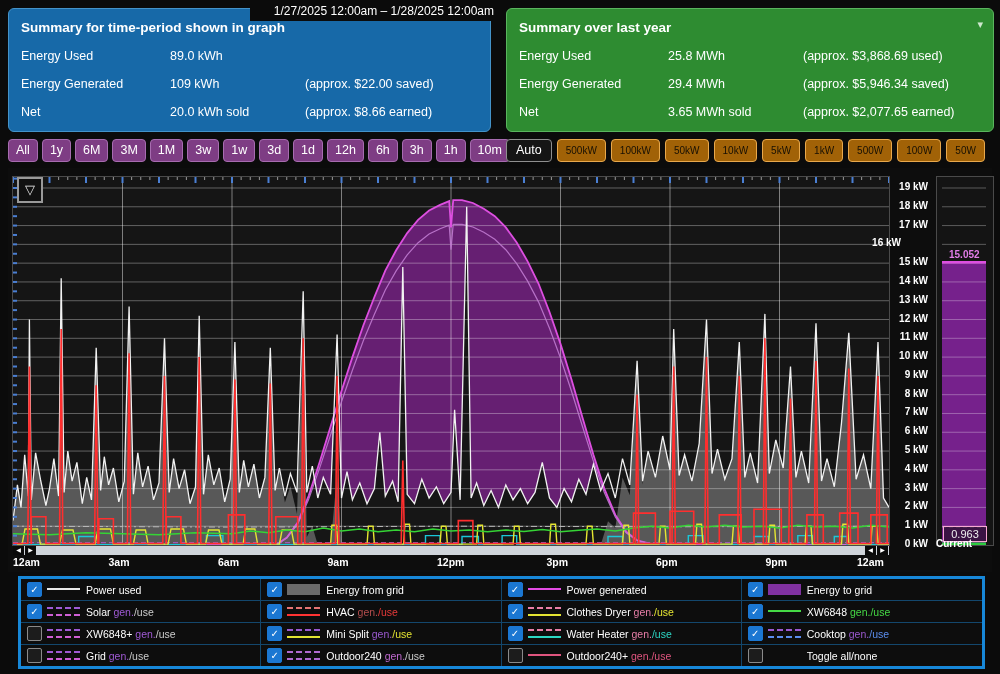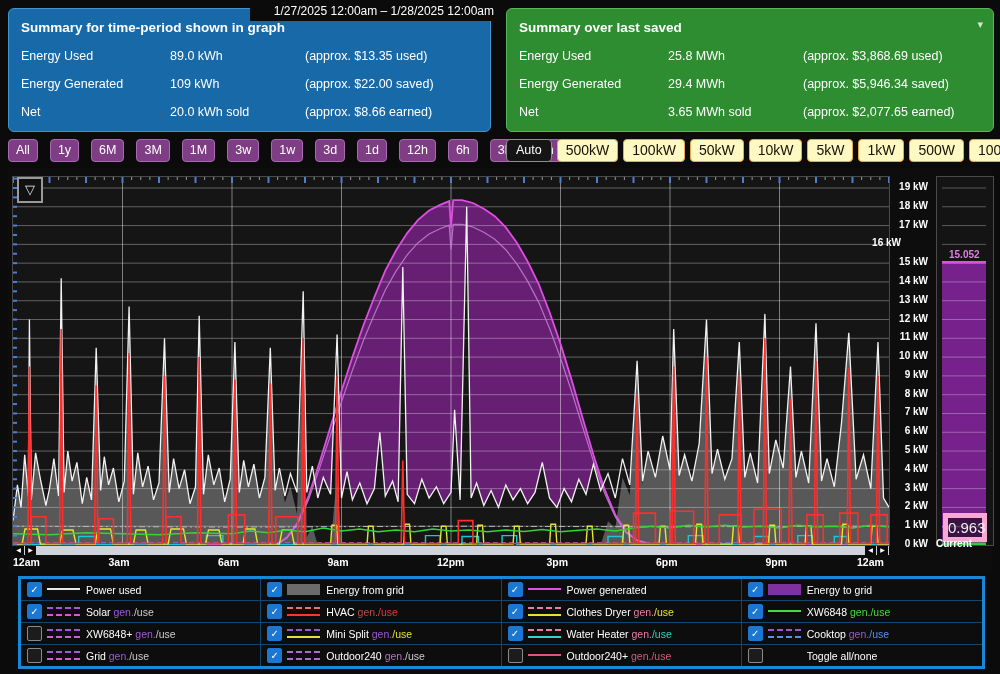--- a/index.html
+++ b/index.html
@@ -11,37 +11,37 @@
   #period-panel{left:8px;top:8px;width:481px;height:122px;background:#1769a8;border:1px solid #4493c9;}
   #year-panel{left:506px;top:8px;width:486px;height:122px;background:#2e8c31;border:1px solid #5ab55e;}
   .panel-title{position:absolute;left:12px;top:11px;font-size:13.5px;font-weight:bold;}
   .panel-row{position:absolute;left:12px;right:10px;height:18px;font-size:12.5px;display:flex;}
   .panel-row .lab{width:128px;}
   .panel-row .val{width:135px;margin-left:21px;}
   .panel-row .approx{flex:1;}
   #date-range{top:2px;left:250px;width:240px;text-align:right;background:#0b0b0b;color:#fff;font-size:12px;padding:2px 0 3px 4px;}
   .chev{position:absolute;right:10px;top:9px;font-size:11px;color:#cfe8cf;}
   
-  #time-buttons{left:8px;top:139px;display:flex;gap:12px;}
+  #time-buttons{left:8px;top:139px;display:flex;gap:4px;}
   #scale-buttons{left:506px;top:139px;display:flex;gap:5px;}
   .tbtn{background:#7e3d84;border:1px solid #a76cb0;border-radius:4px;color:#fff;font-size:12.5px;padding:3px 7px;line-height:15px;cursor:pointer;}
-  .sbtn{background:#fef9c3;border:1px solid #e8a84c;border-radius:4px;color:#171004;font-size:14px;padding:3px 8px;line-height:15px;cursor:pointer;}
+  .sbtn{background:#a16207;border:1px solid #e8a84c;border-radius:4px;color:#171004;font-size:10px;padding:3px 8px;line-height:15px;cursor:pointer;}
   .autobtn{background:#151515;border:1px solid #8f8f8f;border-radius:4px;color:#fff;font-size:12.5px;padding:3px 9px;line-height:15px;cursor:pointer;}
   
   #chart-wrap{left:8px;top:168px;width:984px;height:404px;background:#0d0d0d;}
   #plot{left:4px;top:8px;width:876px;height:368px;background:#151515;border:1px solid #4a4a4a;}
   #plot svg{display:block;}
   #collapse-btn{left:9px;top:9px;width:22px;height:22px;background:#101010;border:2px solid #9a9a9a;color:#e8e8e8;font-size:13px;text-align:center;line-height:21px;cursor:pointer;}
   .ylab{position:absolute;width:34px;text-align:right;font-size:10px;font-weight:bold;color:#fff;}
   .xlab{position:absolute;top:388px;font-size:10.5px;font-weight:bold;color:#fff;}
   #scrollbar{left:5px;top:378px;width:876px;height:9px;background:#cfd4da;}
   .sb-btn{position:absolute;top:0;width:11px;height:9px;background:#0a0a0a;color:#fff;font-size:6px;text-align:center;line-height:9px;cursor:pointer;}
   #current-panel{left:928px;top:8px;width:56px;height:368px;background:#141414;border:1px solid #4a4a4a;}
   #cur-top-val{position:absolute;left:12px;width:100%;font-size:10px;color:#e27de8;font-weight:bold;}
-  #cur-bot-val{position:absolute;left:6px;right:6px;bottom:3px;border:5px solid #f9a8d4;background:rgba(10,10,10,.55);color:#efefef;font-size:15px;text-align:center;padding:1px 0;}
+  #cur-bot-val{position:absolute;left:6px;right:6px;bottom:3px;border:1px solid #f9a8d4;background:rgba(10,10,10,.55);color:#efefef;font-size:11px;text-align:center;padding:1px 0;}
   #cur-caption{left:928px;top:370px;width:58px;text-align:left;font-size:10px;font-weight:bold;color:#fff;}
   
   #legend{left:18px;top:576px;width:961px;background:#0d0d0d;border:3px solid #1787d8;display:grid;grid-template-columns:1fr 1fr 1fr 1fr;}
   .lcell{height:21px;display:flex;align-items:center;padding-left:6px;border-right:1px solid rgba(25,120,190,.55);border-bottom:1px solid rgba(25,120,190,.55);}
   .lcell:nth-child(4n){border-right:none;}
   .lcell.lastrow{border-bottom:none;}
   .cb{width:13px;height:13px;border-radius:2px;margin-right:5px;flex:0 0 auto;font-size:10px;line-height:13px;text-align:center;color:#fff;cursor:pointer;}
   .cb.on{background:#1b77d2;border:1px solid #1b77d2;}
   .cb.off{background:#1c1c1c;border:1px solid #8a8a8a;}
   .swatch{width:33px;height:13px;margin-right:6px;flex:0 0 auto;position:relative;}
@@ -51,37 +51,36 @@
 <body>
 
 <div id="app">
 
   <div class="abs panel" id="period-panel">
     <div class="panel-title">Summary for time-period shown in graph</div>
     <div id="period-rows">
         <div class="panel-row" style="top: 40px;">
           <span class="lab">Energy Used</span>
           <span class="val">89.0 kWh</span>
-          <span class="approx">(approx. $13.35 used)</span>
         </div>
         <div class="panel-row" style="top: 68px;">
           <span class="lab">Energy Generated</span>
           <span class="val">109 kWh</span>
           <span class="approx">(approx. $22.00 saved)</span>
         </div>
         <div class="panel-row" style="top: 96px;">
           <span class="lab">Net</span>
           <span class="val">20.0 kWh sold</span>
           <span class="approx">(approx. $8.66 earned)</span>
         </div>
       </div>
   </div>
 
   <div class="abs panel" id="year-panel">
-    <div class="panel-title">Summary over last saved</div>
+    <div class="panel-title">Summary over last year</div>
     <div class="chev">▾</div>
     <div id="year-rows">
         <div class="panel-row" style="top: 40px;">
           <span class="lab">Energy Used</span>
           <span class="val">25.8 MWh</span>
           <span class="approx">(approx. $3,868.69 used)</span>
         </div>
         <div class="panel-row" style="top: 68px;">
           <span class="lab">Energy Generated</span>
           <span class="val">29.4 MWh</span>

